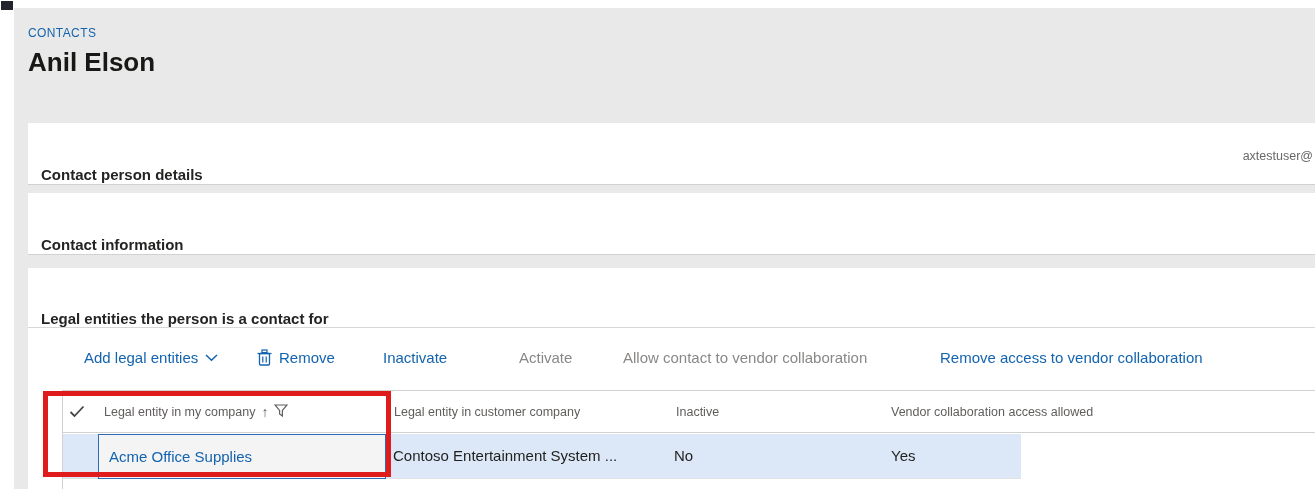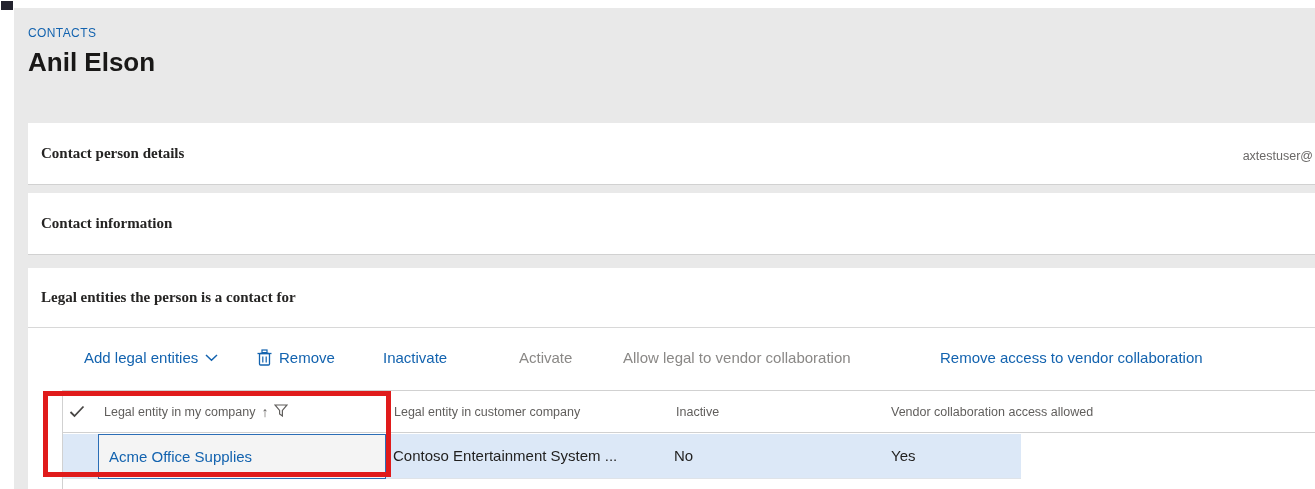--- a/index.html
+++ b/index.html
@@ -12,21 +12,21 @@
   .gray-panel{position:absolute;left:14px;top:8px;right:0;bottom:0;background:#e9e9e9;}
 
   .page-header{position:absolute;left:28px;top:26px;}
   .breadcrumb{font-size:12px;letter-spacing:.4px;color:#1363af;cursor:pointer;}
   .page-title{margin-top:7px;font-size:26px;font-weight:700;color:#191817;}
 
   .card{position:absolute;left:28px;right:0;background:#ffffff;border-bottom:1px solid #d1d1d1;}
   .card1{top:123px;height:62px;}
   .card2{top:193px;height:62px;}
   .card3{top:268px;height:221px;border-bottom:none;}
-  .card-header{position:relative;height:60px;display:flex;align-items:center;padding-left:13px;cursor:pointer;font-family:Liberation Serif, serif;}
+  .card-header{position:relative;height:60px;display:flex;align-items:flex-end;padding-left:13px;cursor:pointer;}
   .card-title{font-size:15px;font-weight:700;color:#252423;}
   .card3 .card-header{height:60px;border-bottom:1px solid #d8d8d8;}
   .user-email{position:absolute;right:2px;top:26px;font-size:12.5px;color:#6a6867;white-space:nowrap;}
 
   .toolbar{position:relative;height:61px;}
   .tb-item{position:absolute;top:21px;font-size:15px;white-space:nowrap;display:flex;align-items:center;gap:7px;cursor:pointer;background:none;border:none;padding:0;font-family:inherit;}
   .tb-blue{color:#1363af;}
   .tb-gray{color:#8a8886;cursor:default;margin-left:16px;}
   .tb-add{left:56px;}
   .tb-remove{left:229px;}
@@ -105,21 +105,21 @@
             <rect x="5" y="1" width="5" height="2.6" fill="none" stroke="#1363af" stroke-width="1.2"></rect>
             <line x1="5.8" y1="7.5" x2="5.8" y2="13.5" stroke="#1363af" stroke-width="1.2"></line>
             <line x1="9.2" y1="7.5" x2="9.2" y2="13.5" stroke="#1363af" stroke-width="1.2"></line>
           </svg>
         </span>
         <span>Remove</span>
       </button>
 
       <button class="tb-item tb-blue tb-inactivate">Inactivate</button>
       <button class="tb-item tb-gray tb-activate">Activate</button>
-      <button class="tb-item tb-gray tb-allow">Allow legal to vendor collaboration</button>
+      <button class="tb-item tb-gray tb-allow">Allow contact to vendor collaboration</button>
       <button class="tb-item tb-blue tb-removeaccess">Remove access to vendor collaboration</button>
     </div>
 
     <div class="grid">
       <div class="grid-header">
         <span class="hdr-check">
           <svg width="16" height="13" viewBox="0 0 16 13">
               <polyline points="1.5,7 5.5,11 14.5,1.5" fill="none" stroke="#484644" stroke-width="1.8"></polyline>
             </svg>
         </span>

